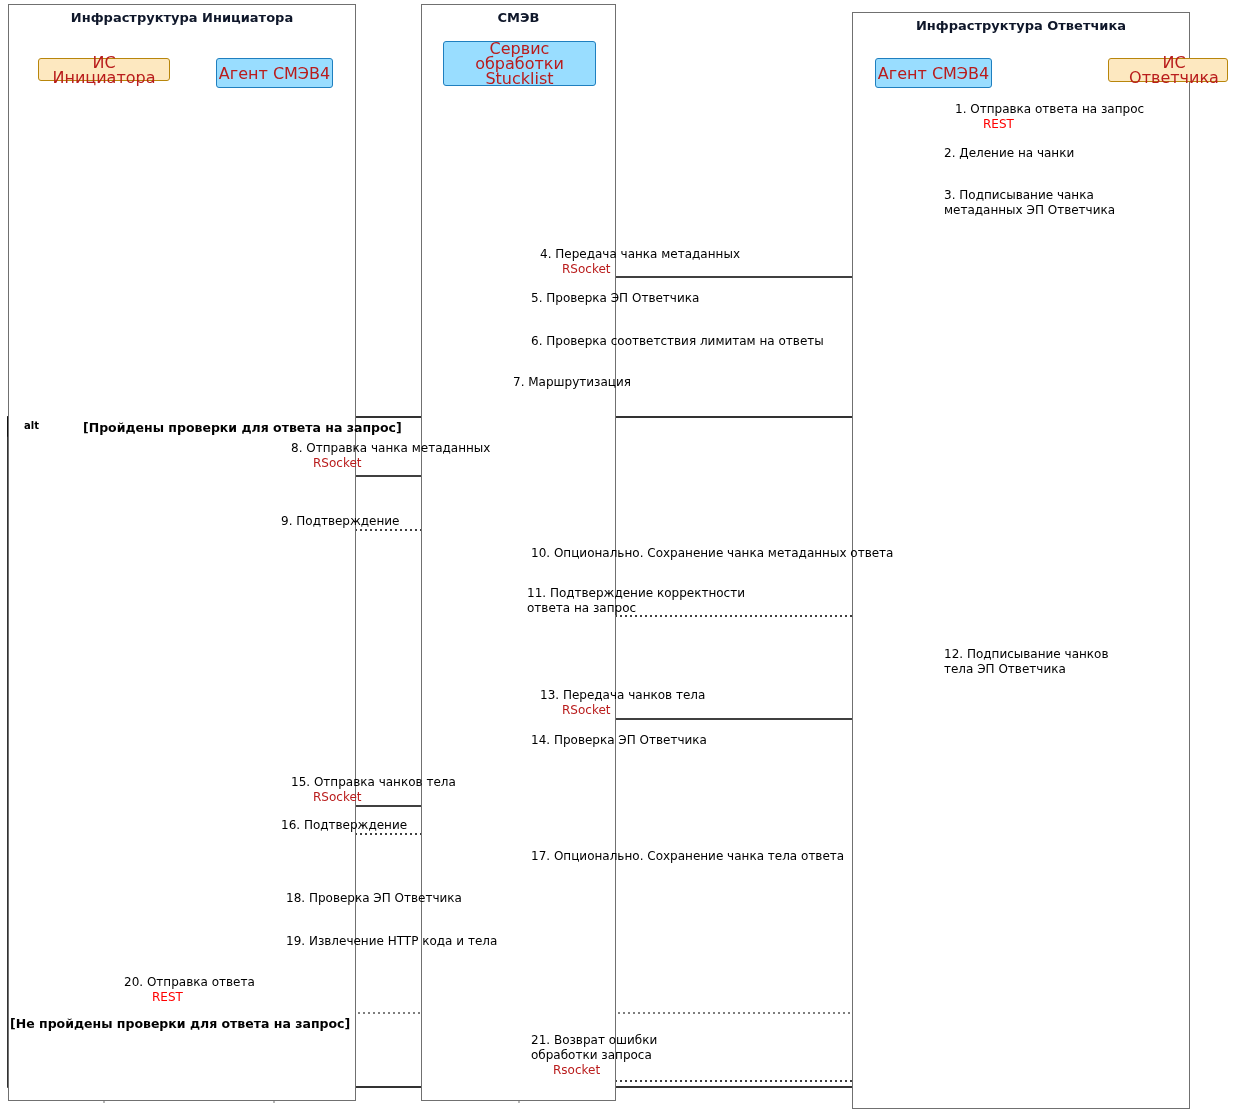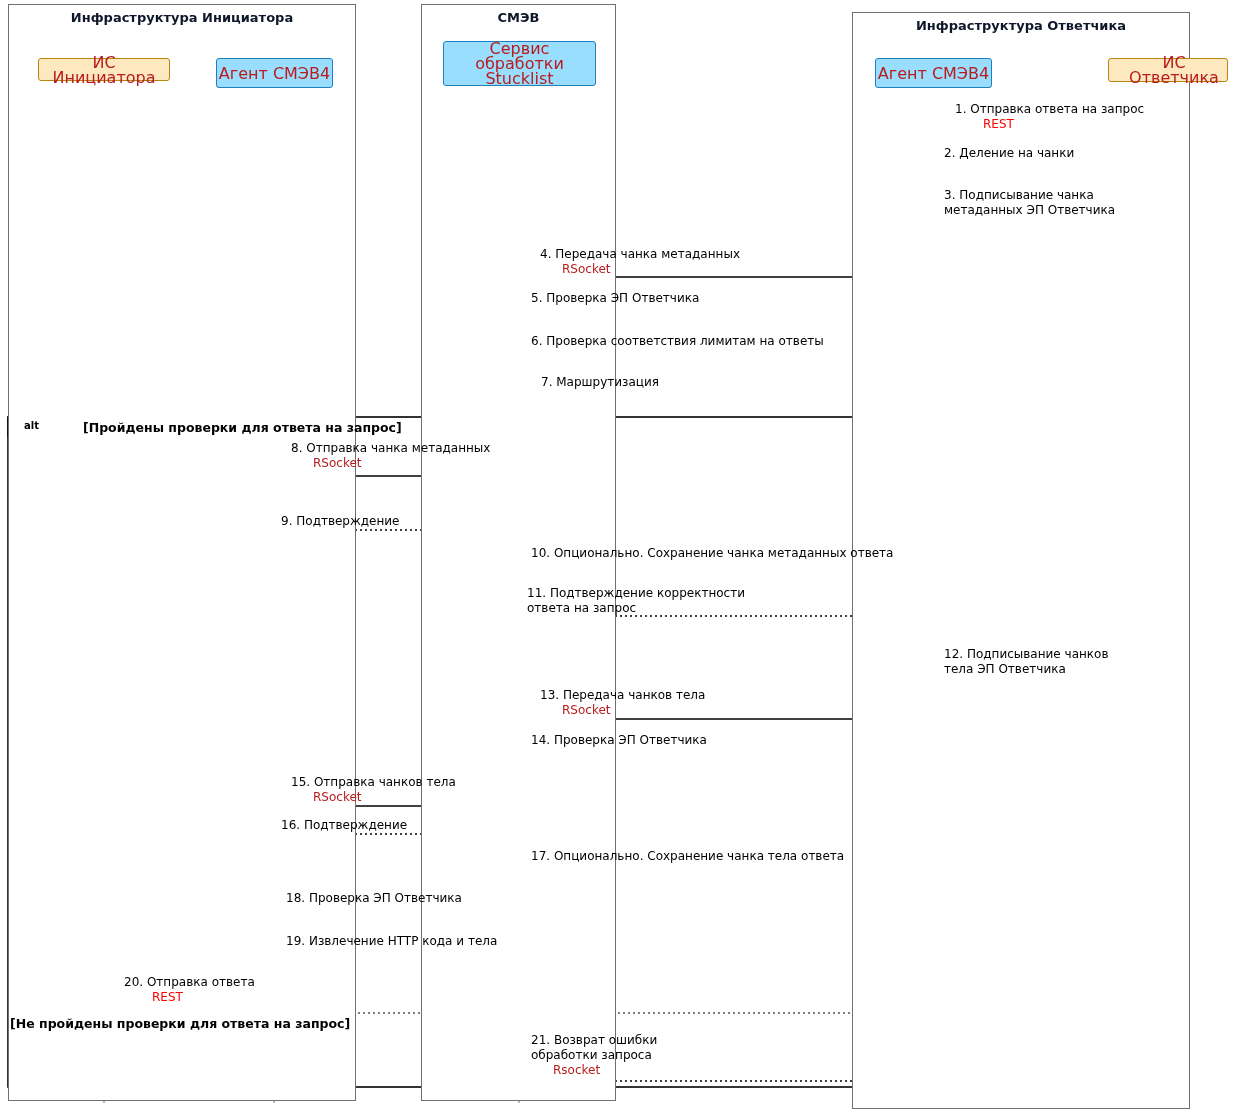--- a/index.html
+++ b/index.html
@@ -106,21 +106,21 @@
   <div id="layer-labels">
       <div class="lbl" style="left: 955px; top: 102px;">1. Отправка ответа на запрос</div>
       <div class="lbl proto-rest" style="left: 983px; top: 117px;">REST</div>
       <div class="lbl" style="left: 944px; top: 146px;">2. Деление на чанки</div>
       <div class="lbl" style="left: 944px; top: 188px;">3. Подписывание чанка
 метаданных ЭП Ответчика</div>
       <div class="lbl" style="left: 540px; top: 247px;">4. Передача чанка метаданных</div>
       <div class="lbl proto-rsocket" style="left: 562px; top: 262px;">RSocket</div>
       <div class="lbl" style="left: 531px; top: 291px;">5. Проверка ЭП Ответчика</div>
       <div class="lbl" style="left: 531px; top: 334px;">6. Проверка соответствия лимитам на ответы</div>
-      <div class="lbl" style="left: 541px; top: 375px;">7. Маршрутизация</div>
+      <div class="lbl" style="left: 513px; top: 375px;">7. Маршрутизация</div>
       <div class="lbl" style="left: 291px; top: 441px;">8. Отправка чанка метаданных</div>
       <div class="lbl proto-rsocket" style="left: 313px; top: 456px;">RSocket</div>
       <div class="lbl" style="left: 281px; top: 514px;">9. Подтверждение</div>
       <div class="lbl" style="left: 531px; top: 546px;">10. Опционально. Сохранение чанка метаданных ответа</div>
       <div class="lbl" style="left: 527px; top: 586px;">11. Подтверждение корректности
 ответа на запрос</div>
       <div class="lbl" style="left: 944px; top: 631px; margin-top: 16px;">12. Подписывание чанков
 тела ЭП Ответчика</div>
       <div class="lbl" style="left: 540px; top: 688px;">13. Передача чанков тела</div>
       <div class="lbl proto-rsocket" style="left: 562px; top: 703px;">RSocket</div>

